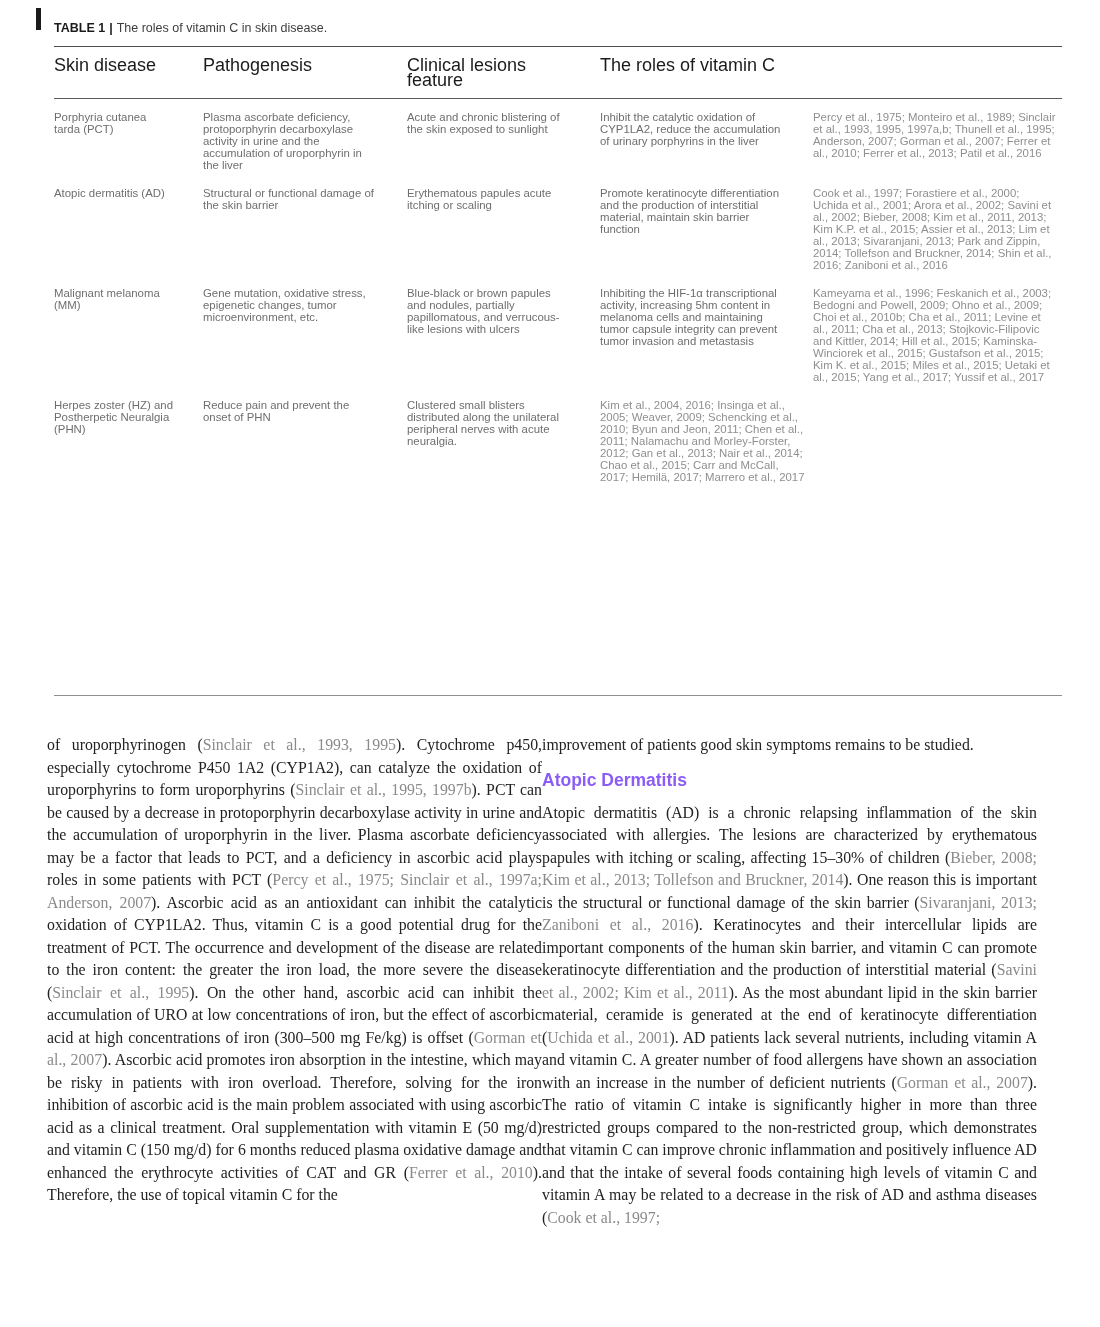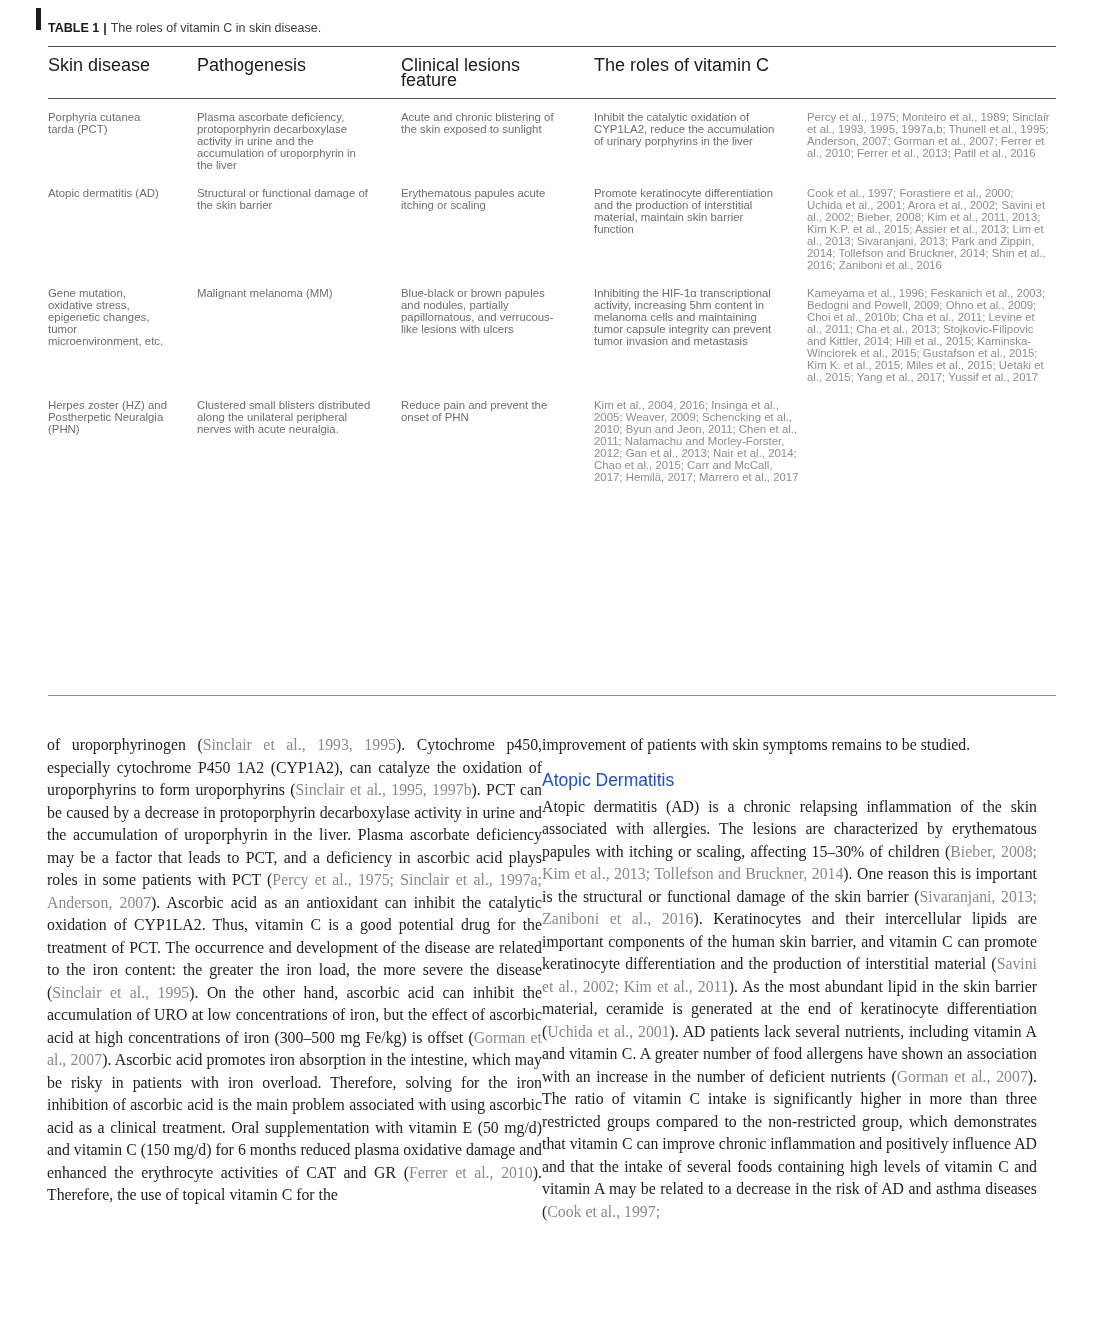--- a/index.html
+++ b/index.html
@@ -7,21 +7,21 @@
   .page {
     position:relative; width:1100px; height:1327px;
     background:#ffffff; overflow:hidden;
     font-family:"Liberation Sans", sans-serif;
   }
   .margin-mark {
     position:absolute; left:36px; top:8px; width:5px; height:22px; background:#1c1c1c;
   }
   
   .table-section {
-    position:absolute; top:0; left:48px; width:1008px; height:697px;
+    position:absolute; top:0; left:54px; width:1008px; height:697px;
     overflow:hidden;
   }
   .table-caption { padding-top:20px; font-size:12.5px; line-height:16px; color:#3d3d3d; }
   .cap-label, .cap-sep { font-weight:bold; color:#1a1a1a; }
   .cap-sep { margin:0 4px; }
   .rule-dark { border-top:1.4px solid #4e4e4e; margin-top:10px; }
   .rule-mid  { border-top:1.2px solid #5a5a5a; }
   .table-bottom-rule {
     position:absolute; bottom:1px; left:0; right:0; border-top:1.2px solid #8f8f8f;
   }
@@ -46,22 +46,22 @@
     font-family:"Liberation Serif", serif;
   }
   .col { width:495px; overflow:hidden; }
   .para {
     font-size:15.8px; line-height:22.5px; color:#222222;
     text-align:justify;
   }
   .cite { color:#8a8a8a; }
   .section-heading {
     font-family:"Liberation Sans", sans-serif;
-    font-size:17.5px; font-weight:normal; color:#1d4ed8;
-    line-height:22px; margin:12px 0 5px 0;
+    font-size:17.5px; font-weight:bold; color:#8b5cf6;
+    line-height:22px; margin:12px 0 11px 0;
   }
 </style>
 </head>
 <body>
 
 <div class="page">
 
   <div class="margin-mark"></div>
 
   <div class="table-section">
@@ -85,40 +85,40 @@
           <div class="td ref">Percy et al., 1975; Monteiro et al., 1989; Sinclair et al., 1993, 1995, 1997a,b; Thunell et al., 1995; Anderson, 2007; Gorman et al., 2007; Ferrer et al., 2010; Ferrer et al., 2013; Patil et al., 2016</div>
         </div>
         <div class="tr">
           <div class="td">Atopic dermatitis (AD)</div>
           <div class="td">Structural or functional damage of the skin barrier</div>
           <div class="td">Erythematous papules acute itching or scaling</div>
           <div class="td">Promote keratinocyte differentiation and the production of interstitial material, maintain skin barrier function</div>
           <div class="td ref">Cook et al., 1997; Forastiere et al., 2000; Uchida et al., 2001; Arora et al., 2002; Savini et al., 2002; Bieber, 2008; Kim et al., 2011, 2013; Kim K.P. et al., 2015; Assier et al., 2013; Lim et al., 2013; Sivaranjani, 2013; Park and Zippin, 2014; Tollefson and Bruckner, 2014; Shin et al., 2016; Zaniboni et al., 2016</div>
         </div>
         <div class="tr">
+          <div class="td">Malignant melanoma (MM)</div>
           <div class="td">Gene mutation, oxidative stress, epigenetic changes, tumor microenvironment, etc.</div>
-          <div class="td">Malignant melanoma (MM)</div>
           <div class="td">Blue-black or brown papules and nodules, partially papillomatous, and verrucous-like lesions with ulcers</div>
           <div class="td">Inhibiting the HIF-1α transcriptional activity, increasing 5hm content in melanoma cells and maintaining tumor capsule integrity can prevent tumor invasion and metastasis</div>
           <div class="td ref">Kameyama et al., 1996; Feskanich et al., 2003; Bedogni and Powell, 2009; Ohno et al., 2009; Choi et al., 2010b; Cha et al., 2011; Levine et al., 2011; Cha et al., 2013; Stojkovic-Filipovic and Kittler, 2014; Hill et al., 2015; Kaminska-Winciorek et al., 2015; Gustafson et al., 2015; Kim K. et al., 2015; Miles et al., 2015; Uetaki et al., 2015; Yang et al., 2017; Yussif et al., 2017</div>
         </div>
         <div class="tr">
           <div class="td">Herpes zoster (HZ) and Postherpetic Neuralgia (PHN)</div>
+          <div class="td">Reduce pain and prevent the onset of PHN</div>
           <div class="td">Clustered small blisters distributed along the unilateral peripheral nerves with acute neuralgia.</div>
-          <div class="td">Reduce pain and prevent the onset of PHN</div>
           <div class="td ref">Kim et al., 2004, 2016; Insinga et al., 2005; Weaver, 2009; Schencking et al., 2010; Byun and Jeon, 2011; Chen et al., 2011; Nalamachu and Morley-Forster, 2012; Gan et al., 2013; Nair et al., 2014; Chao et al., 2015; Carr and McCall, 2017; Hemilä, 2017; Marrero et al., 2017</div>
         </div>
       </div>
     <div class="table-bottom-rule"></div>
   </div>
 
   <div class="article">
     <div class="col">
         <p class="para"><span>of uroporphyrinogen (</span><span class="cite">Sinclair et al., 1993, 1995</span><span>). Cytochrome p450, especially cytochrome P450 1A2 (CYP1A2), can catalyze the oxidation of uroporphyrins to form uroporphyrins (</span><span class="cite">Sinclair et al., 1995, 1997b</span><span>). PCT can be caused by a decrease in protoporphyrin decarboxylase activity in urine and the accumulation of uroporphyrin in the liver. Plasma ascorbate deficiency may be a factor that leads to PCT, and a deficiency in ascorbic acid plays roles in some patients with PCT (</span><span class="cite">Percy et al., 1975; Sinclair et al., 1997a; Anderson, 2007</span><span>). Ascorbic acid as an antioxidant can inhibit the catalytic oxidation of CYP1LA2. Thus, vitamin C is a good potential drug for the treatment of PCT. The occurrence and development of the disease are related to the iron content: the greater the iron load, the more severe the disease (</span><span class="cite">Sinclair et al., 1995</span><span>). On the other hand, ascorbic acid can inhibit the accumulation of URO at low concentrations of iron, but the effect of ascorbic acid at high concentrations of iron (300–500 mg Fe/kg) is offset (</span><span class="cite">Gorman et al., 2007</span><span>). Ascorbic acid promotes iron absorption in the intestine, which may be risky in patients with iron overload. Therefore, solving for the iron inhibition of ascorbic acid is the main problem associated with using ascorbic acid as a clinical treatment. Oral supplementation with vitamin E (50 mg/d) and vitamin C (150 mg/d) for 6 months reduced plasma oxidative damage and enhanced the erythrocyte activities of CAT and GR (</span><span class="cite">Ferrer et al., 2010</span><span>). Therefore, the use of topical vitamin C for the</span></p>
       </div>
     <div class="col">
-        <p class="para"><span>improvement of patients with skin symptoms remains to be studied.</span></p>
+        <p class="para"><span>improvement of patients good skin symptoms remains to be studied.</span></p>
         <h2 class="section-heading">Atopic Dermatitis</h2>
         <p class="para"><span>Atopic dermatitis (AD) is a chronic relapsing inflammation of the skin associated with allergies. The lesions are characterized by erythematous papules with itching or scaling, affecting 15–30% of children (</span><span class="cite">Bieber, 2008; Kim et al., 2013; Tollefson and Bruckner, 2014</span><span>). One reason this is important is the structural or functional damage of the skin barrier (</span><span class="cite">Sivaranjani, 2013; Zaniboni et al., 2016</span><span>). Keratinocytes and their intercellular lipids are important components of the human skin barrier, and vitamin C can promote keratinocyte differentiation and the production of interstitial material (</span><span class="cite">Savini et al., 2002; Kim et al., 2011</span><span>). As the most abundant lipid in the skin barrier material, ceramide is generated at the end of keratinocyte differentiation (</span><span class="cite">Uchida et al., 2001</span><span>). AD patients lack several nutrients, including vitamin A and vitamin C. A greater number of food allergens have shown an association with an increase in the number of deficient nutrients (</span><span class="cite">Gorman et al., 2007</span><span>). The ratio of vitamin C intake is significantly higher in more than three restricted groups compared to the non-restricted group, which demonstrates that vitamin C can improve chronic inflammation and positively influence AD and that the intake of several foods containing high levels of vitamin C and vitamin A may be related to a decrease in the risk of AD and asthma diseases (</span><span class="cite">Cook et al., 1997;</span></p>
       </div>
   </div>
 
 </div>
 
 </body></html>

